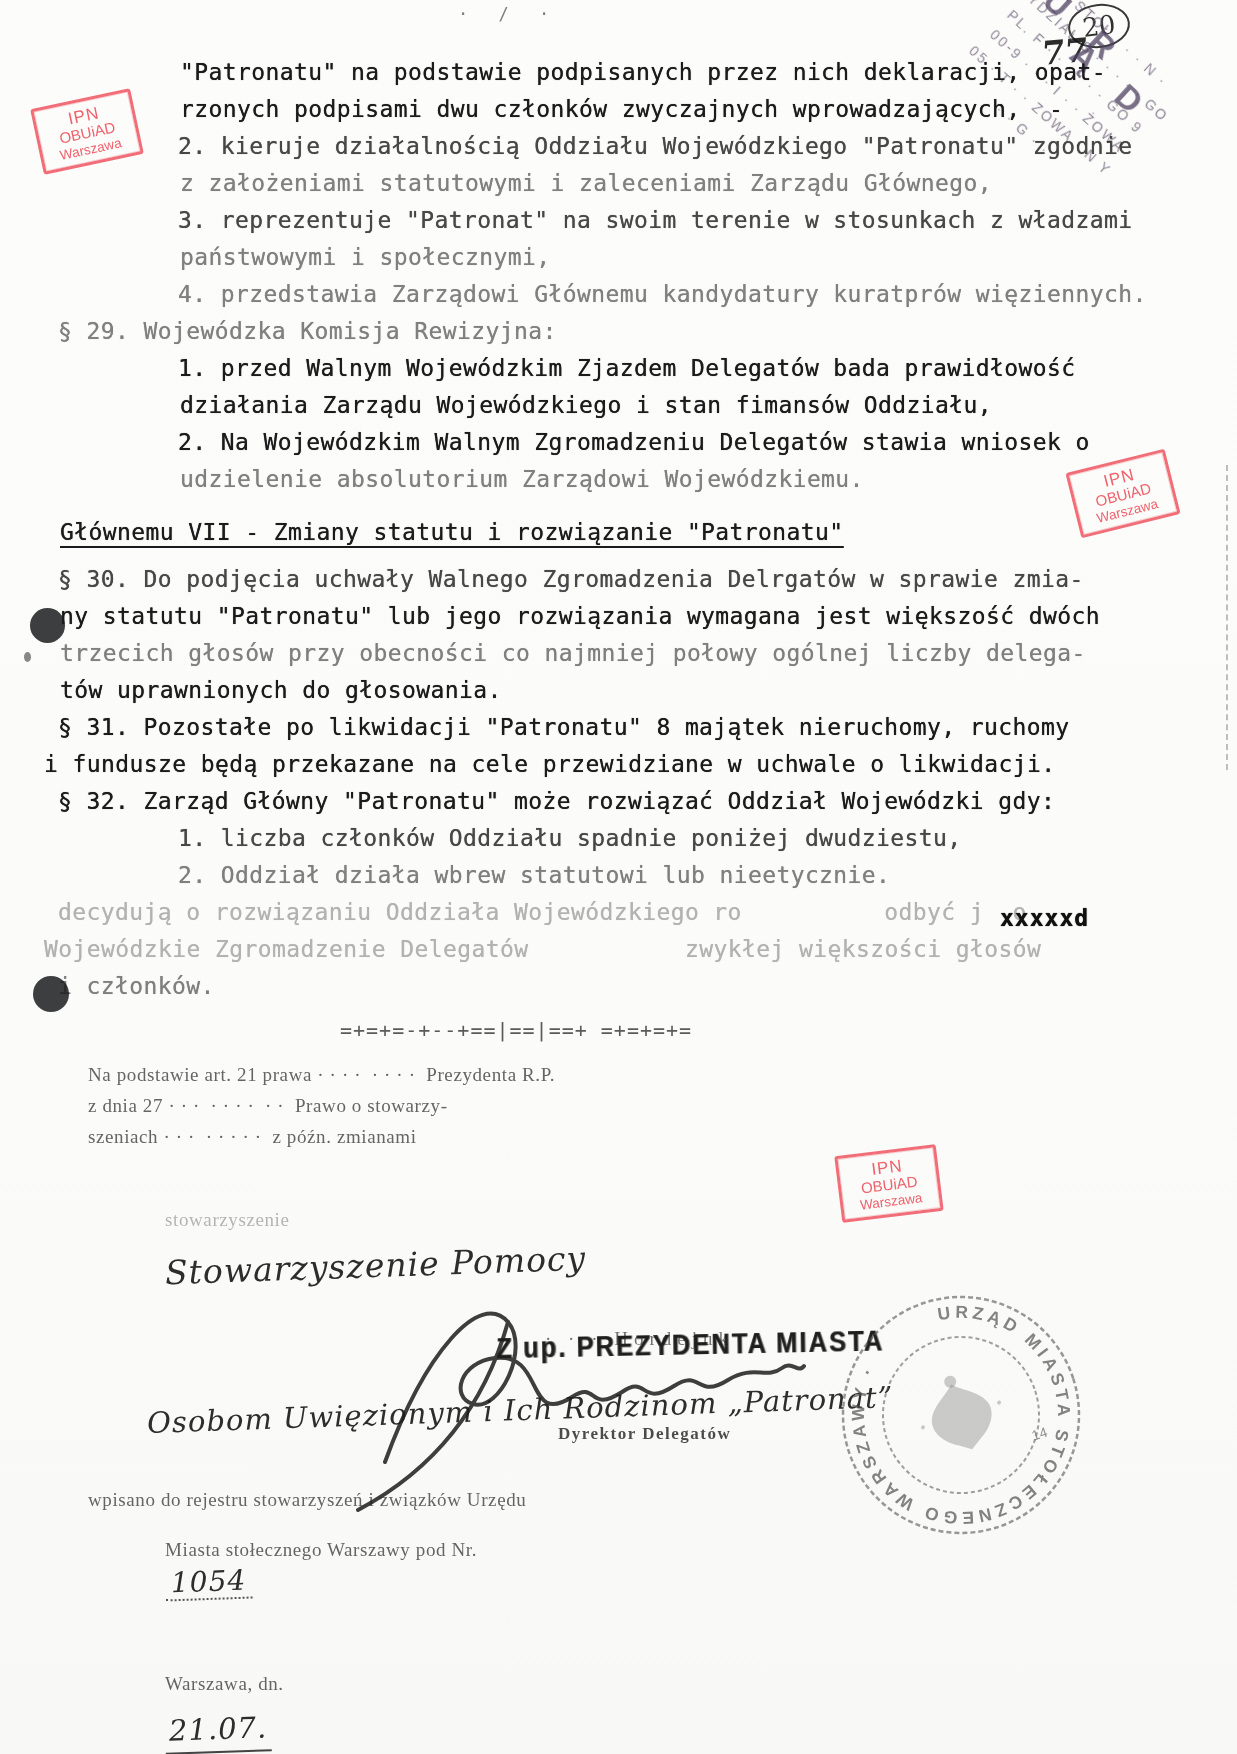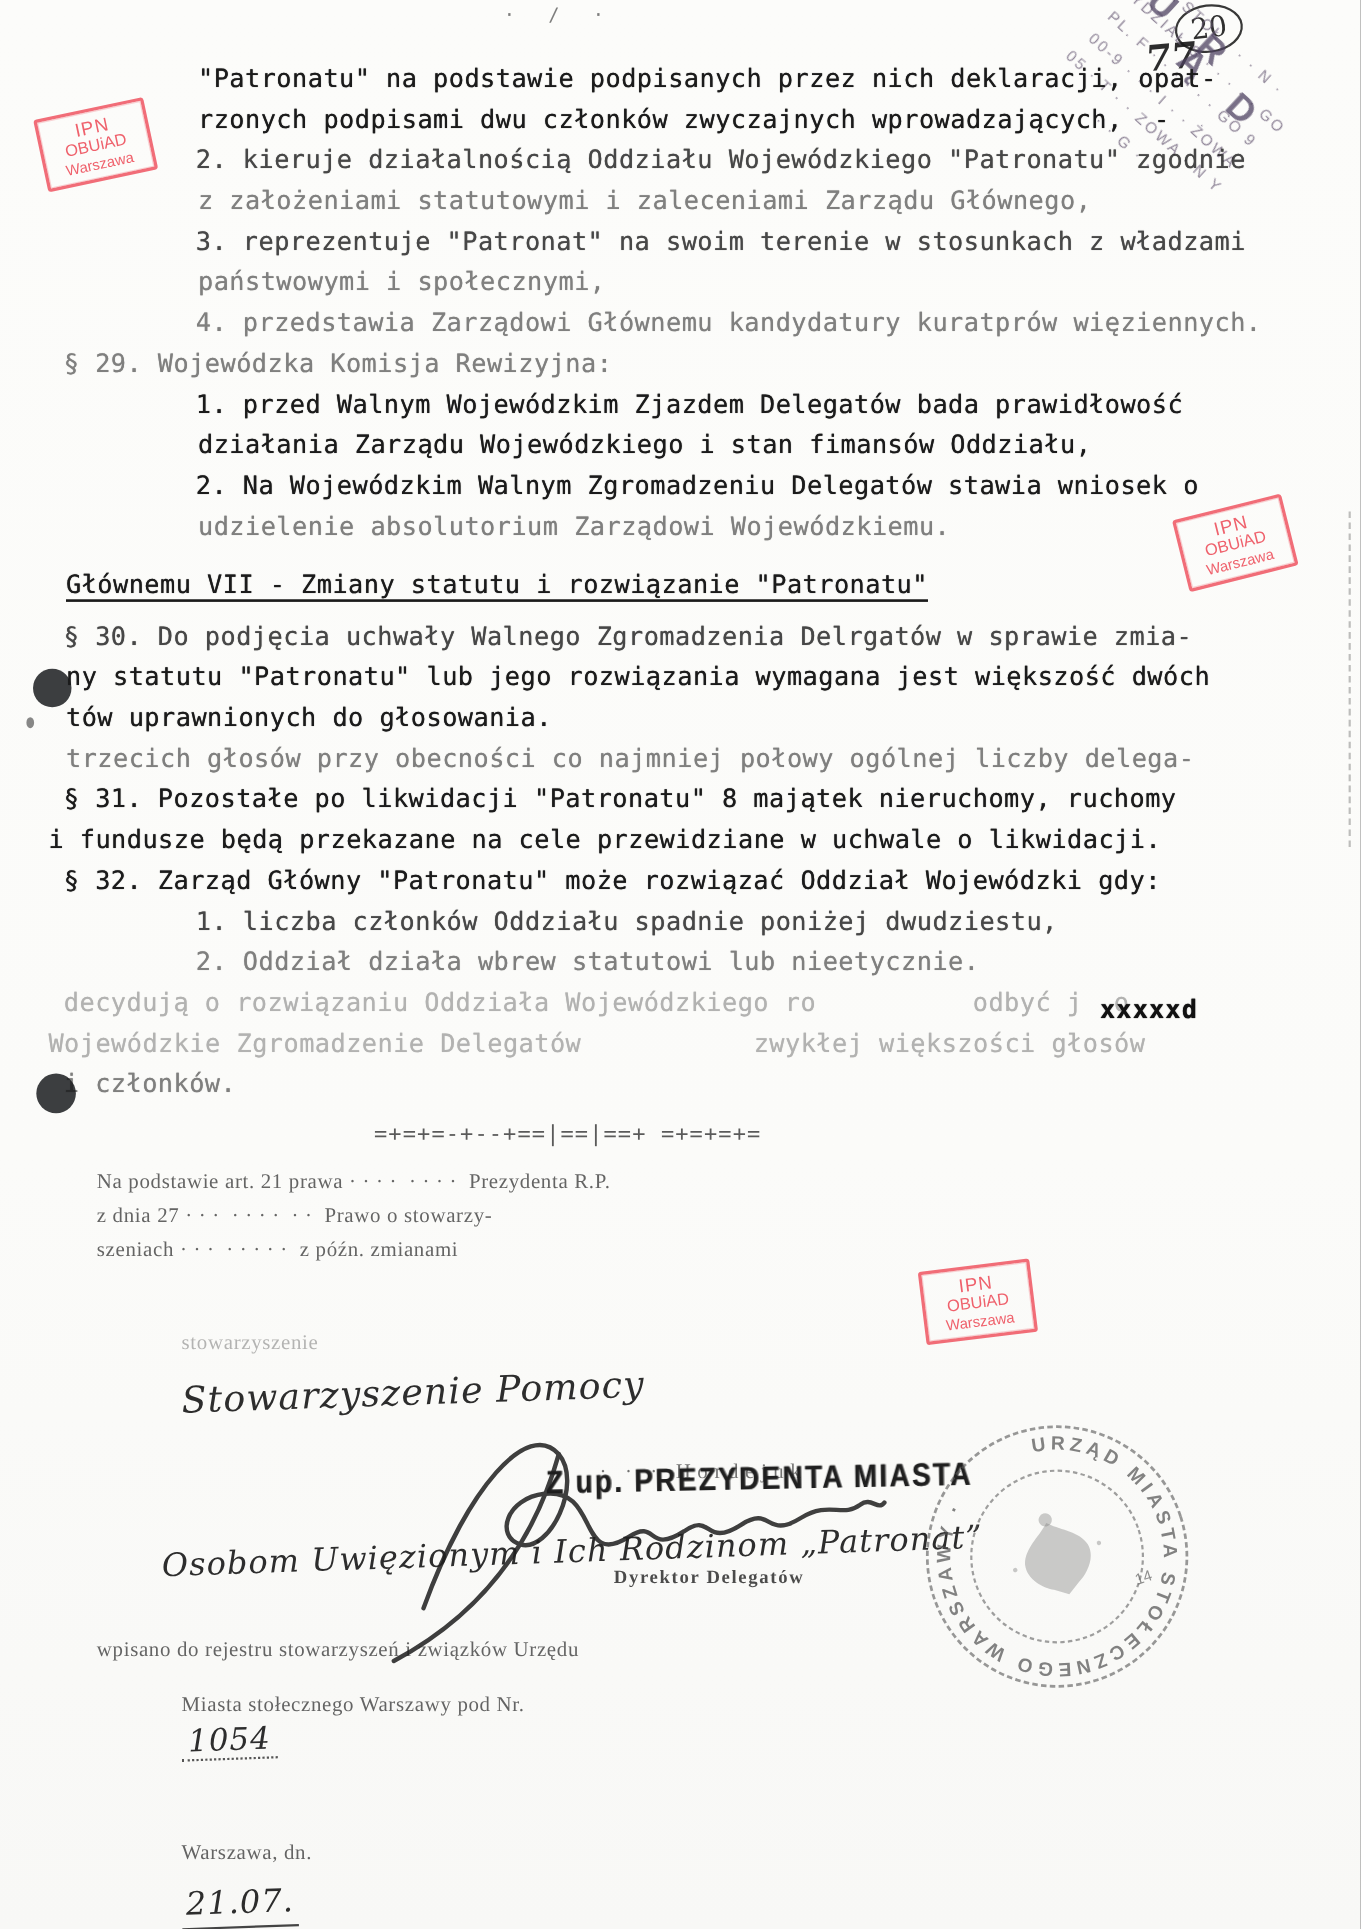--- a/index.html
+++ b/index.html
@@ -139,22 +139,22 @@
         <div class="bl i2 faint">państwowymi i społecznymi,</div>
         <div class="bl i1 faint">4. przedstawia Zarządowi Głównemu kandydatury kuratprów więziennych.</div>
         <div class="bl is faint">§ 29. Wojewódzka Komisja Rewizyjna:</div>
         <div class="bl i1">1. przed Walnym Wojewódzkim Zjazdem Delegatów bada prawidłowość</div>
         <div class="bl i2">działania Zarządu Wojewódzkiego i stan fimansów Oddziału,</div>
         <div class="bl i1">2. Na Wojewódzkim Walnym Zgromadzeniu Delegatów stawia wniosek o</div>
         <div class="bl i2 faint">udzielenie absolutorium Zarządowi Wojewódzkiemu.</div>
         <div class="bl heading">Głównemu VII - Zmiany statutu i rozwiązanie "Patronatu"</div>
         <div class="bl is halffaint">§ 30. Do podjęcia uchwały Walnego Zgromadzenia Delrgatów w sprawie zmia-</div>
         <div class="bl i0">ny statutu "Patronatu" lub jego rozwiązania wymagana jest większość dwóch</div>
+        <div class="bl i0 faint">trzecich głosów przy obecności co najmniej połowy ogólnej liczby delega-</div>
         <div class="bl i0">tów uprawnionych do głosowania.</div>
-        <div class="bl i0 faint">trzecich głosów przy obecności co najmniej połowy ogólnej liczby delega-</div>
         <div class="bl is">§ 31. Pozostałe po likwidacji "Patronatu" 8 majątek nieruchomy, ruchomy</div>
         <div class="bl ie">i fundusze będą przekazane na cele przewidziane w uchwale o likwidacji.</div>
         <div class="bl is">§ 32. Zarząd Główny "Patronatu" może rozwiązać Oddział Wojewódzki gdy:</div>
         <div class="bl i1 halffaint">1. liczba członków Oddziału spadnie poniżej dwudziestu,</div>
         <div class="bl i1 faint">2. Oddział działa wbrew statutowi lub nieetycznie.</div>
         <div class="bl is vfaint">decydują o rozwiązaniu Oddziała Wojewódzkiego ro          odbyć j  o</div>
         <div class="bl ie vfaint">Wojewódzkie Zgromadzenie Delegatów           zwykłej większości głosów</div>
         <div class="bl is faint">i członków.</div>
       </div>
     <div class="divider">=+=+=-+--+==|==|==+ =+=+=+=</div>

